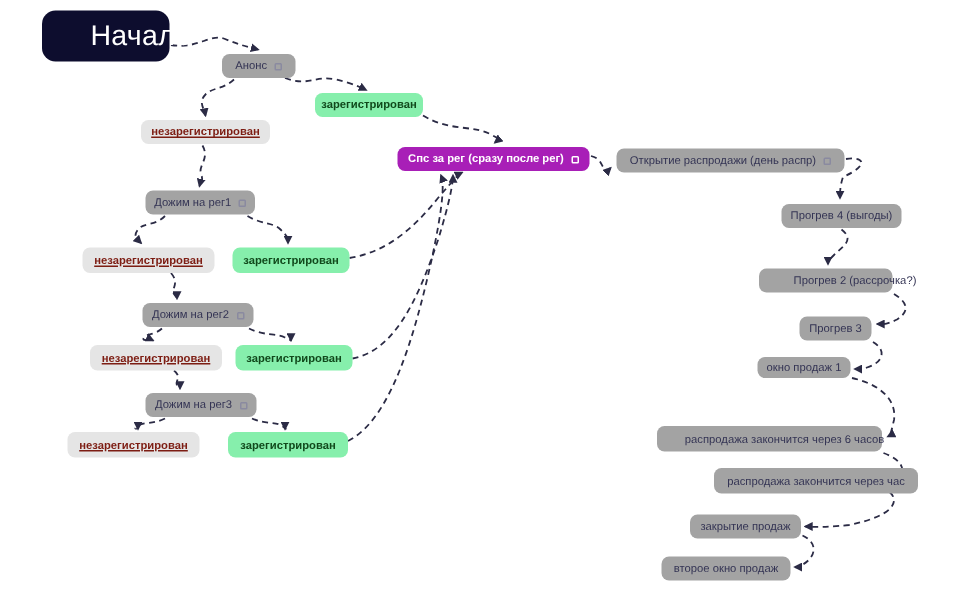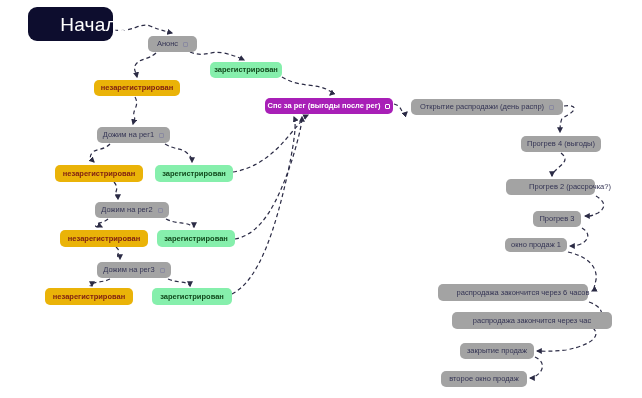--- a/index.html
+++ b/index.html
@@ -54,24 +54,25 @@
     font-size: 19px;
     letter-spacing: .2px;
   }
   .n-grey {
     background: #a3a3a3;
     color: #343454;
     font-size: 7.5px;
   }
   .n-grey .sq { border-color: #8a8aa0; }
   .n-red {
-    background: #eab308;
+    background: #e5e5e5;
     color: #7d1d13;
     font-size: 7.5px;
     font-weight: bold;
+    text-decoration: underline;
   }
   .n-green {
     background: #86efac;
     color: #11491c;
     font-size: 7.5px;
     font-weight: bold;
   }
   .n-purple {
     background: #a81fb7;
     color: #ffffff;
@@ -154,21 +155,21 @@
         <span class="label">Анонс</span>
         <span class="sq"></span>
       </div>
       <div class="node n-green" style="left: 210px; top: 62px; width: 72px; height: 16px;">
         <span class="label">зарегистрирован</span>
       </div>
       <div class="node n-red" style="left: 94px; top: 80px; width: 86px; height: 16px;">
         <span class="label">незарегистрирован</span>
       </div>
       <div class="node n-purple" style="left: 265px; top: 98px; width: 128px; height: 16px;">
-        <span class="label">Спс за рег (выгоды после рег)</span>
+        <span class="label">Спс за рег (сразу после рег)</span>
         <span class="sq"></span>
       </div>
       <div class="node n-grey" style="left: 411px; top: 99px; width: 152px; height: 16px;">
         <span class="label">Открытие распродажи (день распр)</span>
         <span class="sq"></span>
       </div>
       <div class="node n-grey" style="left: 97px; top: 127px; width: 73px; height: 16px;">
         <span class="label">Дожим на рег1</span>
         <span class="sq"></span>
       </div>
@@ -206,21 +207,21 @@
       </div>
       <div class="node n-grey" style="left: 438px; top: 284px; width: 150px; height: 17px; padding-left: 20px;">
         <span class="label">распродажа закончится через 6 часов</span>
       </div>
       <div class="node n-red" style="left: 45px; top: 288px; width: 88px; height: 17px;">
         <span class="label">незарегистрирован</span>
       </div>
       <div class="node n-green" style="left: 152px; top: 288px; width: 80px; height: 17px;">
         <span class="label">зарегистрирован</span>
       </div>
-      <div class="node n-grey" style="left: 452px; top: 312px; width: 160px; height: 17px; text-align: center;">
+      <div class="node n-grey" style="left: 476px; top: 312px; width: 136px; height: 17px; text-align: center;">
         <span class="label">распродажа закончится через час</span>
       </div>
       <div class="node n-grey" style="left: 460px; top: 343px; width: 74px; height: 16px;">
         <span class="label">закрытие продаж</span>
       </div>
       <div class="node n-grey" style="left: 441px; top: 371px; width: 86px; height: 16px;">
         <span class="label">второе окно продаж</span>
       </div>
     </div>
 </div>

